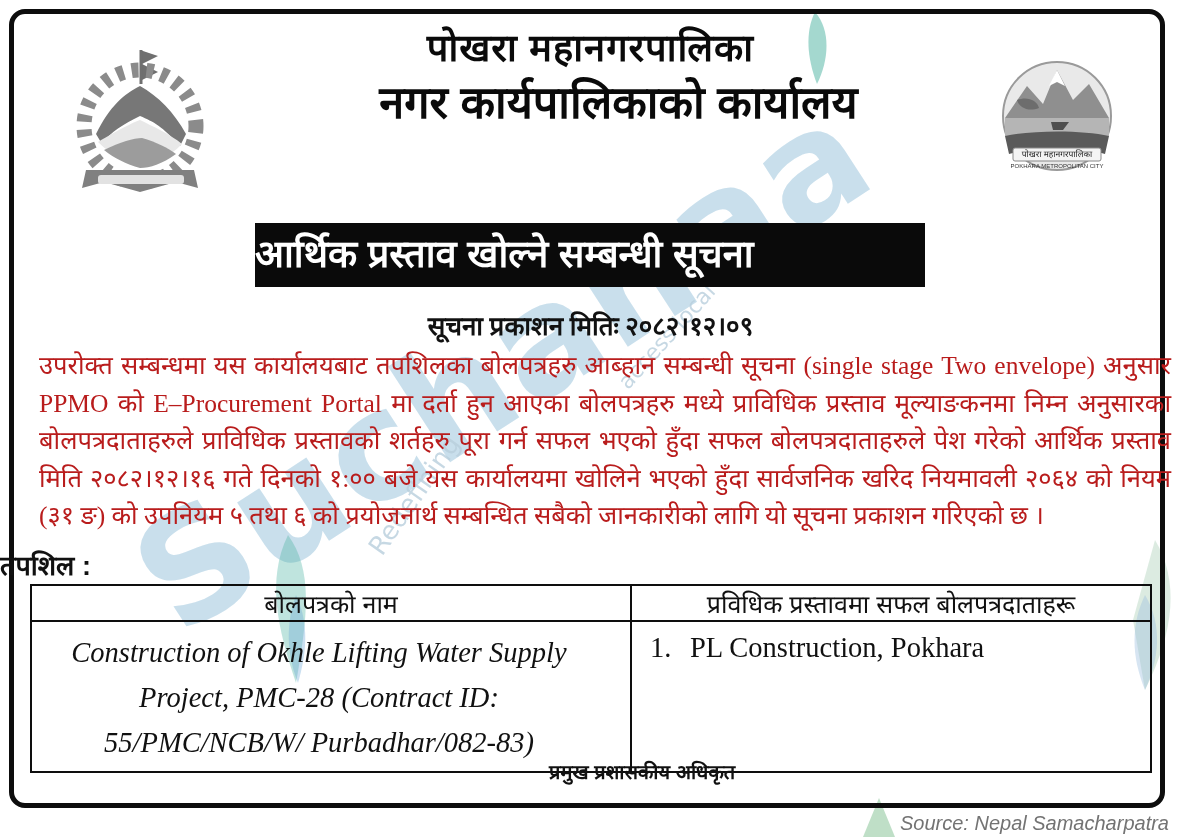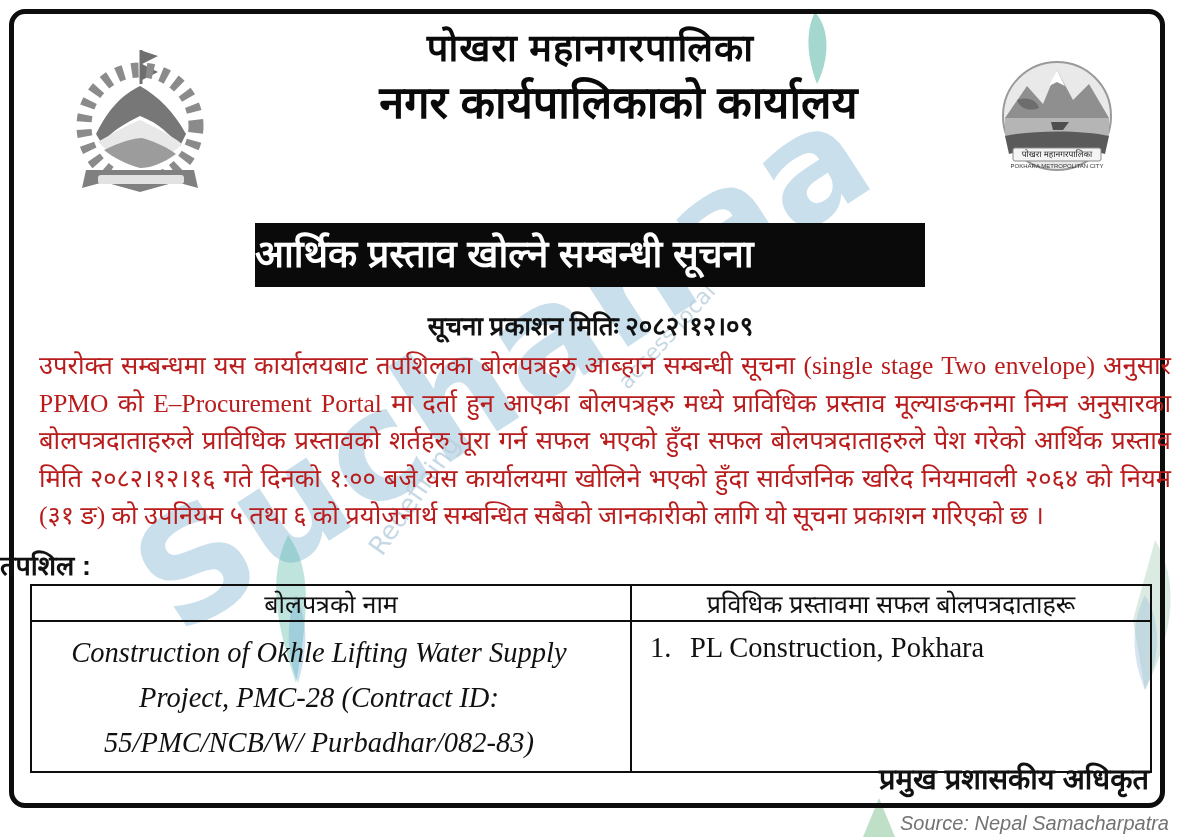--- a/index.html
+++ b/index.html
@@ -61,22 +61,22 @@
   .notice-table th, .notice-table td { border:2.5px solid #0e0e0e; }
   .notice-table th {
     height:28px; text-align:center; vertical-align:middle;
     font-family:"Liberation Sans", sans-serif; font-weight:normal; font-size:25px;
   }
   .notice-table td { height:118px; font-size:28.5px; vertical-align:top; }
   .td-tender { width:600px; text-align:center; padding:8px 40px 6px 16px; line-height:45px;font-style:italic; }
   .td-bidders { padding:10px 10px 0 18px; }
   .bidder-num { display:inline-block; min-width:40px; }
 
-  .signature { position:absolute; right:32px; top:758px; width:600px; text-align:right;
-    font-family:"Liberation Sans", sans-serif; font-weight:bold; font-size:29px; }
+  .signature { position:absolute; right:32px; top:758px; width:600px; text-align:left;
+    font-family:"Liberation Sans", sans-serif; font-weight:bold; font-size:20px; }
 
   .source { position:absolute; right:12px; top:812px; width:500px; text-align:right;
     font-family:"Liberation Sans", sans-serif; font-style:italic; font-size:20px; color:#737373; }
 
   svg { display:block; }
 </style>
 </head>
 <body>
 
 <div class="wm wm-brand">Suchanaa</div>

